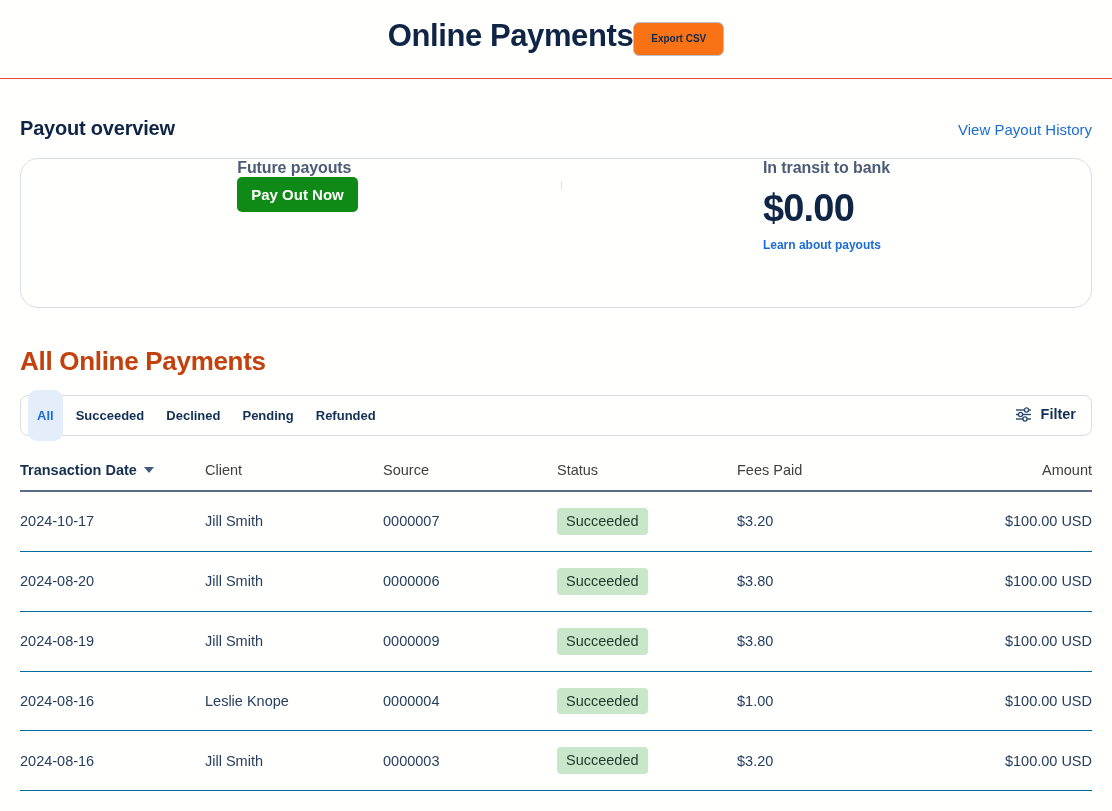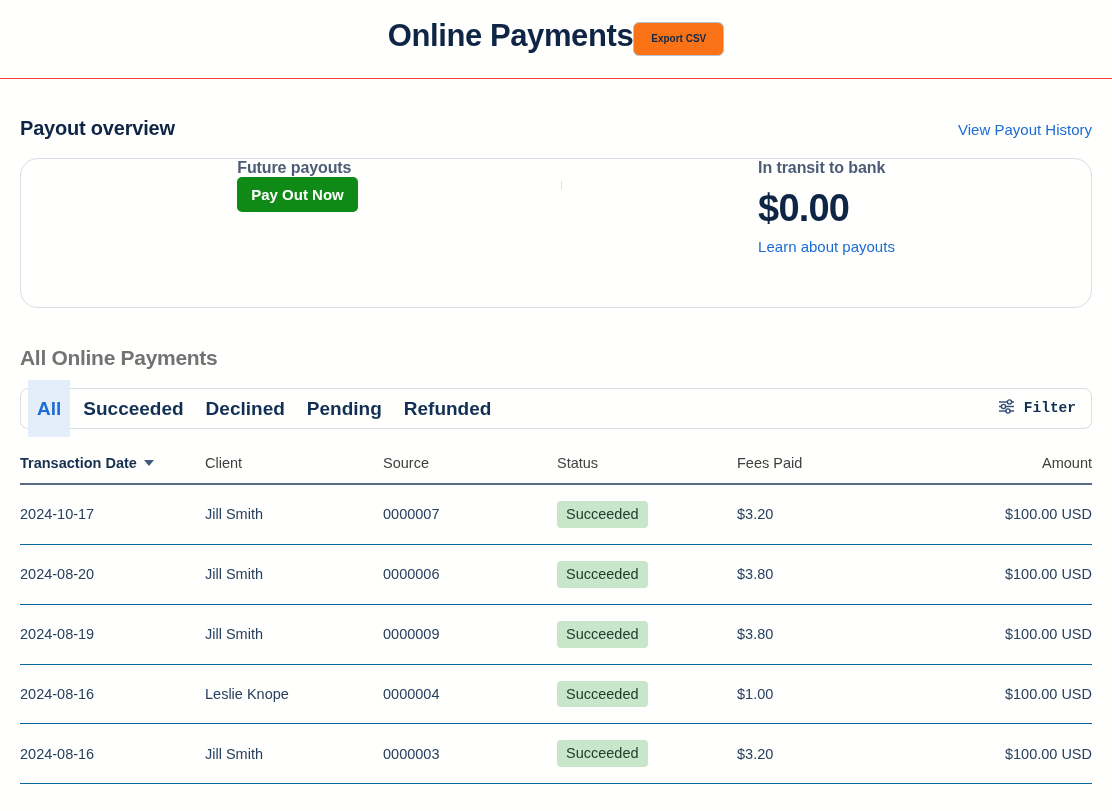--- a/index.html
+++ b/index.html
@@ -127,73 +127,73 @@
     font-weight: bold;
     padding: 10px 14px;
     cursor: pointer;
     font-family: "Liberation Sans", sans-serif;
     line-height: 1;
     align-self: flex-start;
   }
   .payout-link {
     margin-top: 9px;
     color: #1b6cd6;
-    font-size: 15px;
+    font-size: 12px;
     text-decoration: none;
     cursor: pointer;
+    font-weight: bold;
   }
 
   
   .payments-title {
     margin: 38px 20px 0 20px;
-    font-size: 21px;
-    font-weight: bold;
-    color: #737373;
+    font-size: 26px;
+    font-weight: bold;
+    color: #c2410c;
     letter-spacing: -0.3px;
   }
 
   .tabs-bar {
     margin: 18px 20px 0 20px;
     border: 1px solid #d8dde6;
     border-radius: 8px;
     height: 41px;
     display: flex;
     align-items: center;
     justify-content: space-between;
     padding: 0 7px 0 7px;
     background: #fffffd;
   }
   .tabs {
     display: flex;
     align-items: center;
     gap: 4px;
   }
   .tab {
-    font-size: 19px;
+    font-size: 13px;
     font-weight: bold;
     color: #123055;
     padding: 19px 9px;
-    border-radius: 0;
+    border-radius: 9px;
     cursor: pointer;
     line-height: 1;
     white-space: nowrap;
   }
   .tab.active {
     background: #e4eefb;
     color: #1b6cd6;
   }
   .filter-btn {
     display: flex;
-    align-items: center;
     gap: 9px;
     padding: 5px 8px;
     cursor: pointer;
     background: transparent;
     border: none;
-    font-family: Liberation Mono, monospace;
+    font-family: Liberation Sans, sans-serif;
   }
   .filter-label {
     font-size: 14.5px;
     font-weight: bold;
     color: #123055;
     line-height: 1;
   }
 
   
   .table-wrap { margin: 0 20px; }

